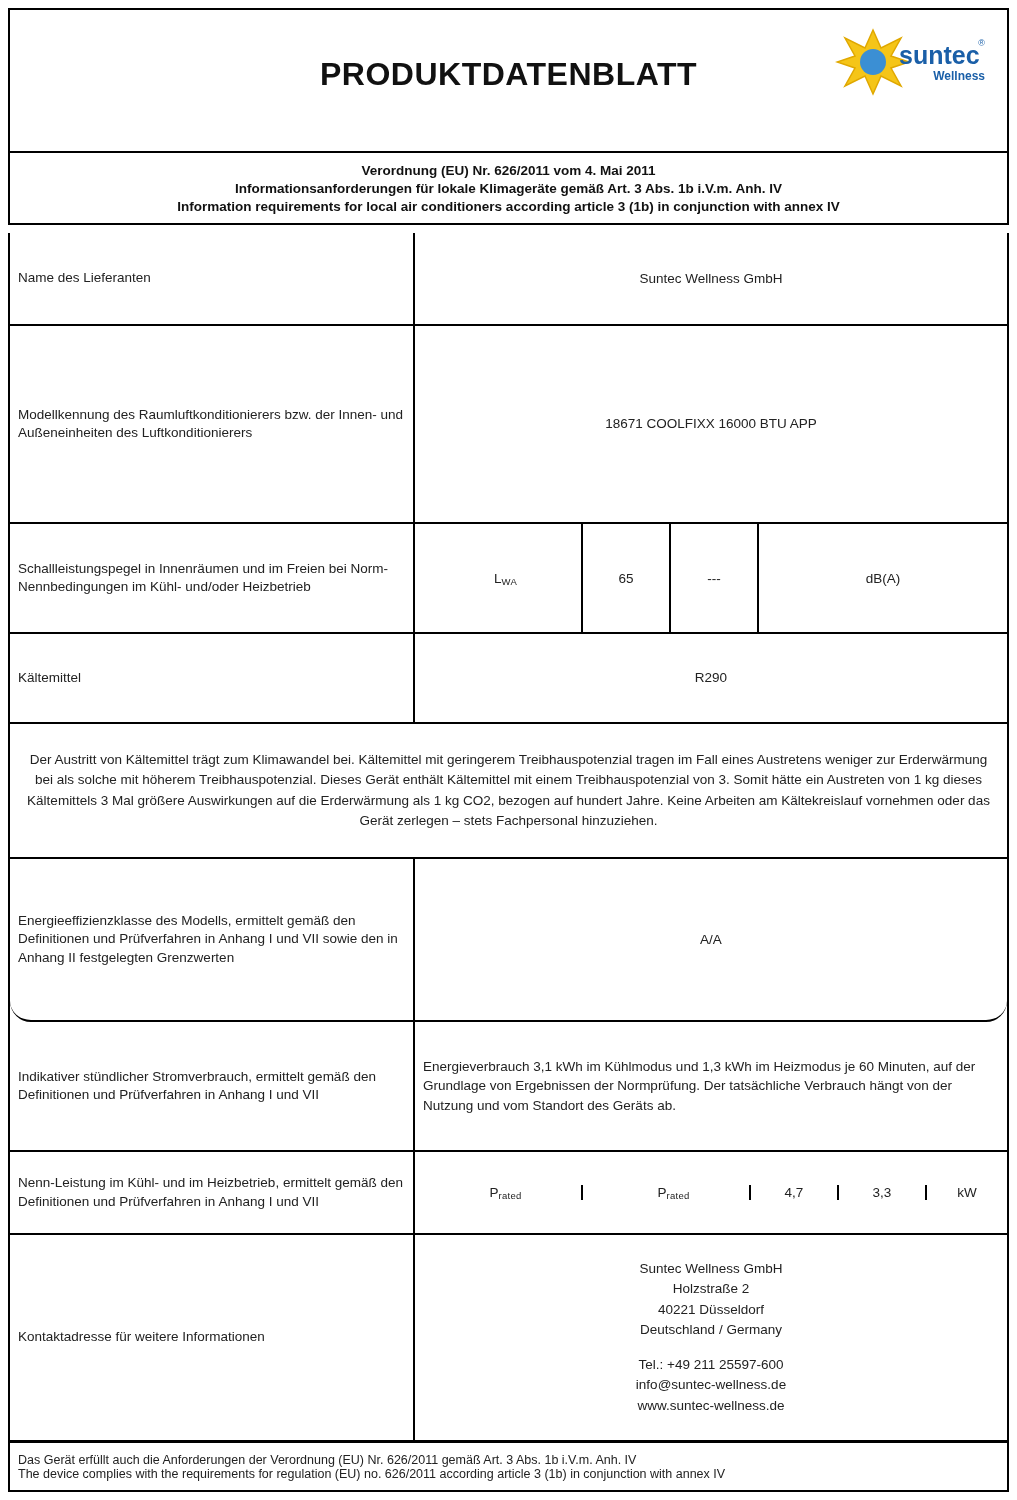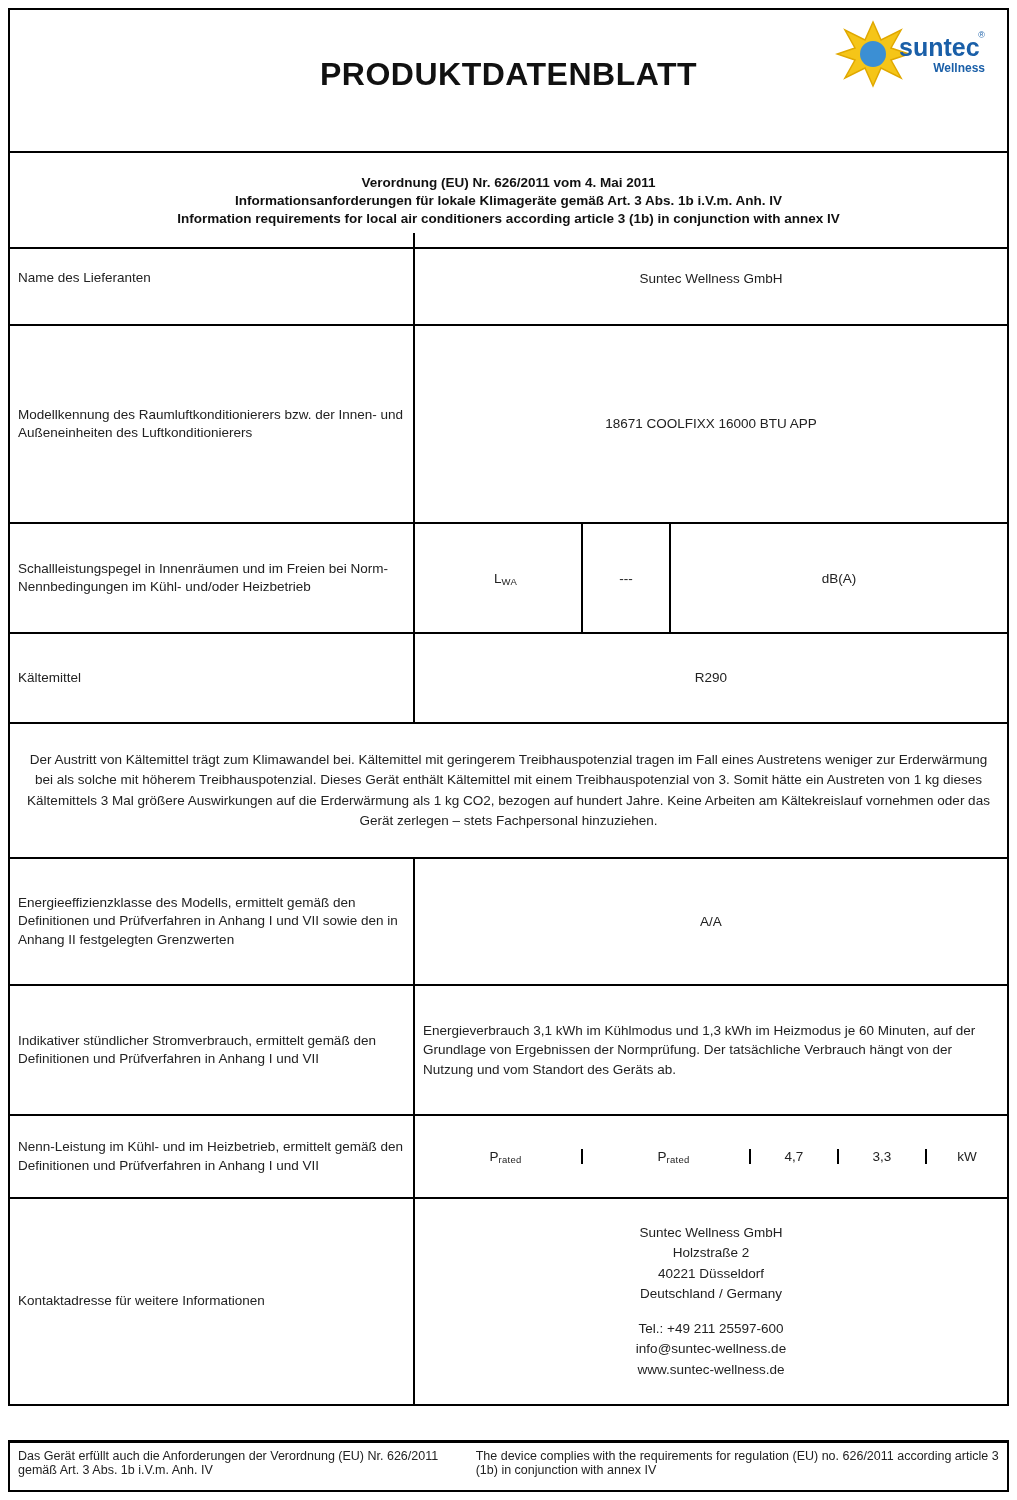--- a/index.html
+++ b/index.html
@@ -37,33 +37,33 @@
     width: 100%;
     text-align: center;
     font-size: 32px;
     font-weight: bold;
     letter-spacing: 0.5px;
     color: #111;
   }
   .logo {
     position: absolute;
     right: 16px;
-    top: 10px;
+    top: 18px;
     width: 156px;
     height: 68px;
   }
   .logo svg { display: block; }
 
   
   .reg-block {
     position: absolute;
     left: 8px;
     top: 153px;
     width: 1001px;
-    height: 96px;
+    height: 72px;
     border: 2px solid #000;
     border-top: none;
     box-sizing: border-box;
     display: flex;
     flex-direction: column;
     align-items: center;
     justify-content: center;
     gap: 3px;
   }
   .reg-line {
@@ -127,21 +127,21 @@
     line-height: 1.5;
     color: #222;
   }
 
   
   .r-supplier { height: 93px; }
   .r-model { height: 198px; }
   .r-noise { height: 110px; }
   .r-refrig { height: 90px; }
   .r-note { height: 135px; align-items: center; }
-  .r-energy { height: 127px; }
+  .r-energy { height: 163px; border-radius: 21px; }
   .r-power { height: 130px; }
   .r-rated { height: 83px; align-items: center; }
   .r-contact { height: 205px; }
 
   
   .sub {
     box-sizing: border-box;
     display: flex;
     align-items: center;
     justify-content: center;
@@ -182,21 +182,22 @@
     position: absolute;
     left: 8px;
     bottom: 8px;
     width: 1001px;
     height: 52px;
     border: 2px solid #000;
     border-top: 3px solid #000;
     box-sizing: border-box;
     padding: 6px 8px;
     display: flex;
-    justify-content: space-between;
+    flex-direction: column;
+    justify-content: center;
   }
   .footer-line {
     font-size: 12.5px;
     color: #222;
   }
 </style>
 </head>
 <body>
 
 <div class="page">
@@ -230,20 +231,21 @@
     <div class="row r-model">
       <div class="cell-label">Modellkennung des Raumluftkonditionierers bzw. der Innen- und Außeneinheiten des Luftkonditionierers</div>
       <div class="cell-value">18671 COOLFIXX 16000 BTU APP</div>
     </div>
 
     <div class="row r-noise">
       <div class="cell-label">Schallleistungspegel in Innenräumen und im Freien bei Norm-Nennbedingungen im Kühl- und/oder Heizbetrieb</div>
       <div class="sub sub-sym">
         <span class="sym"><span>L</span><sub>WA</sub></span>
       </div>
+      <div class="sub sub-num">65</div>
       <div class="sub sub-num">---</div>
       <div class="sub sub-unit">dB(A)</div>
     </div>
 
     <div class="row r-refrig">
       <div class="cell-label">Kältemittel</div>
       <div class="cell-value">R290</div>
     </div>
 
     <div class="row r-note">

